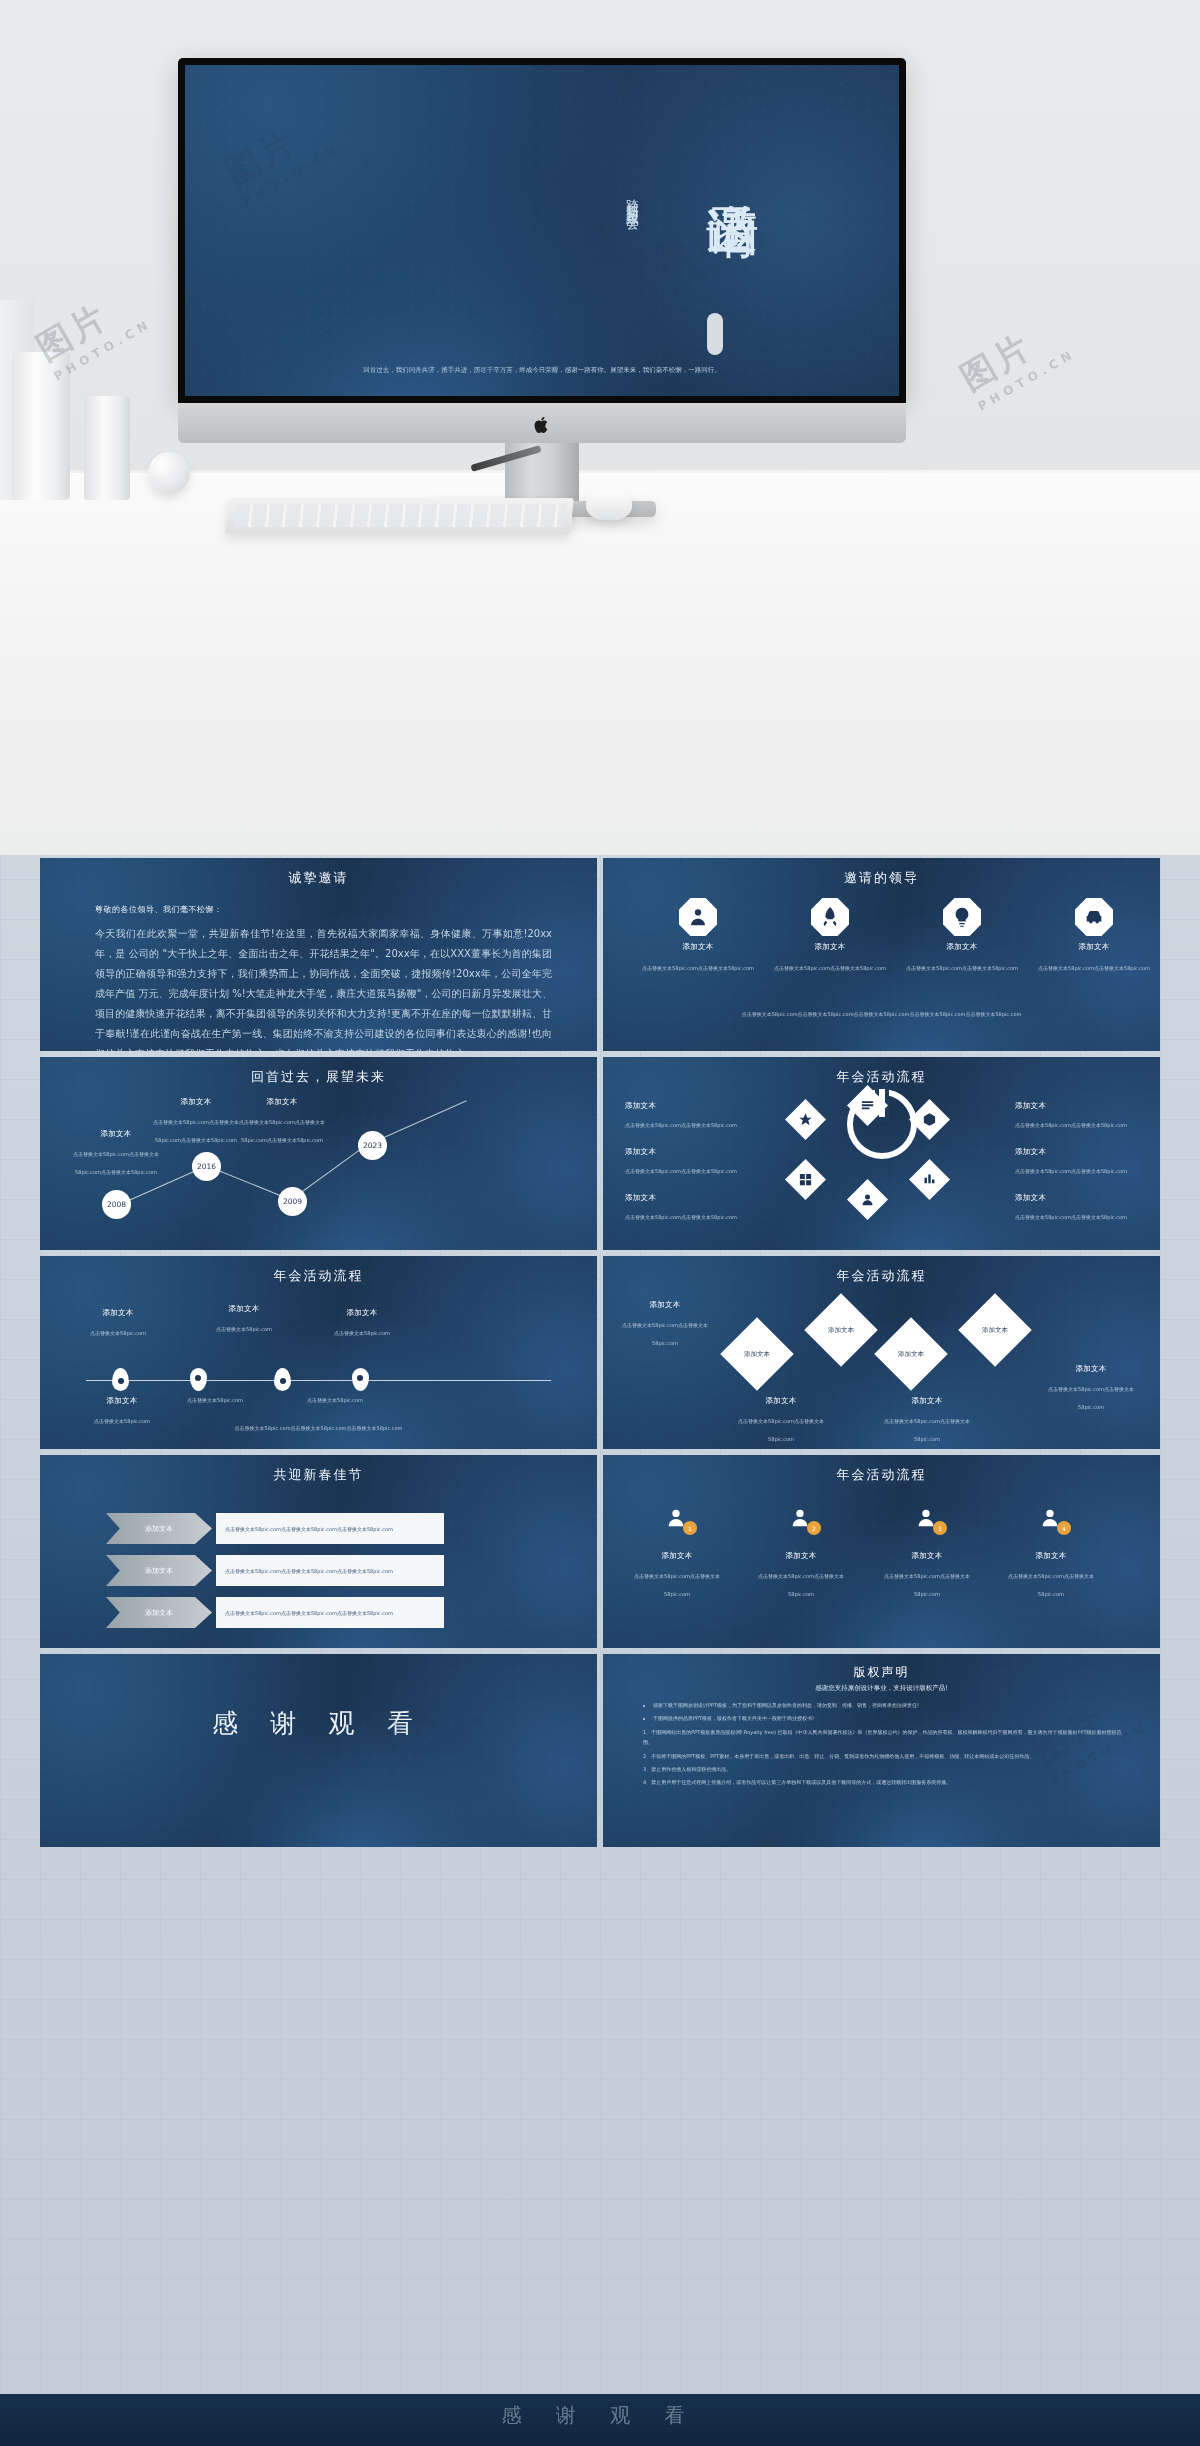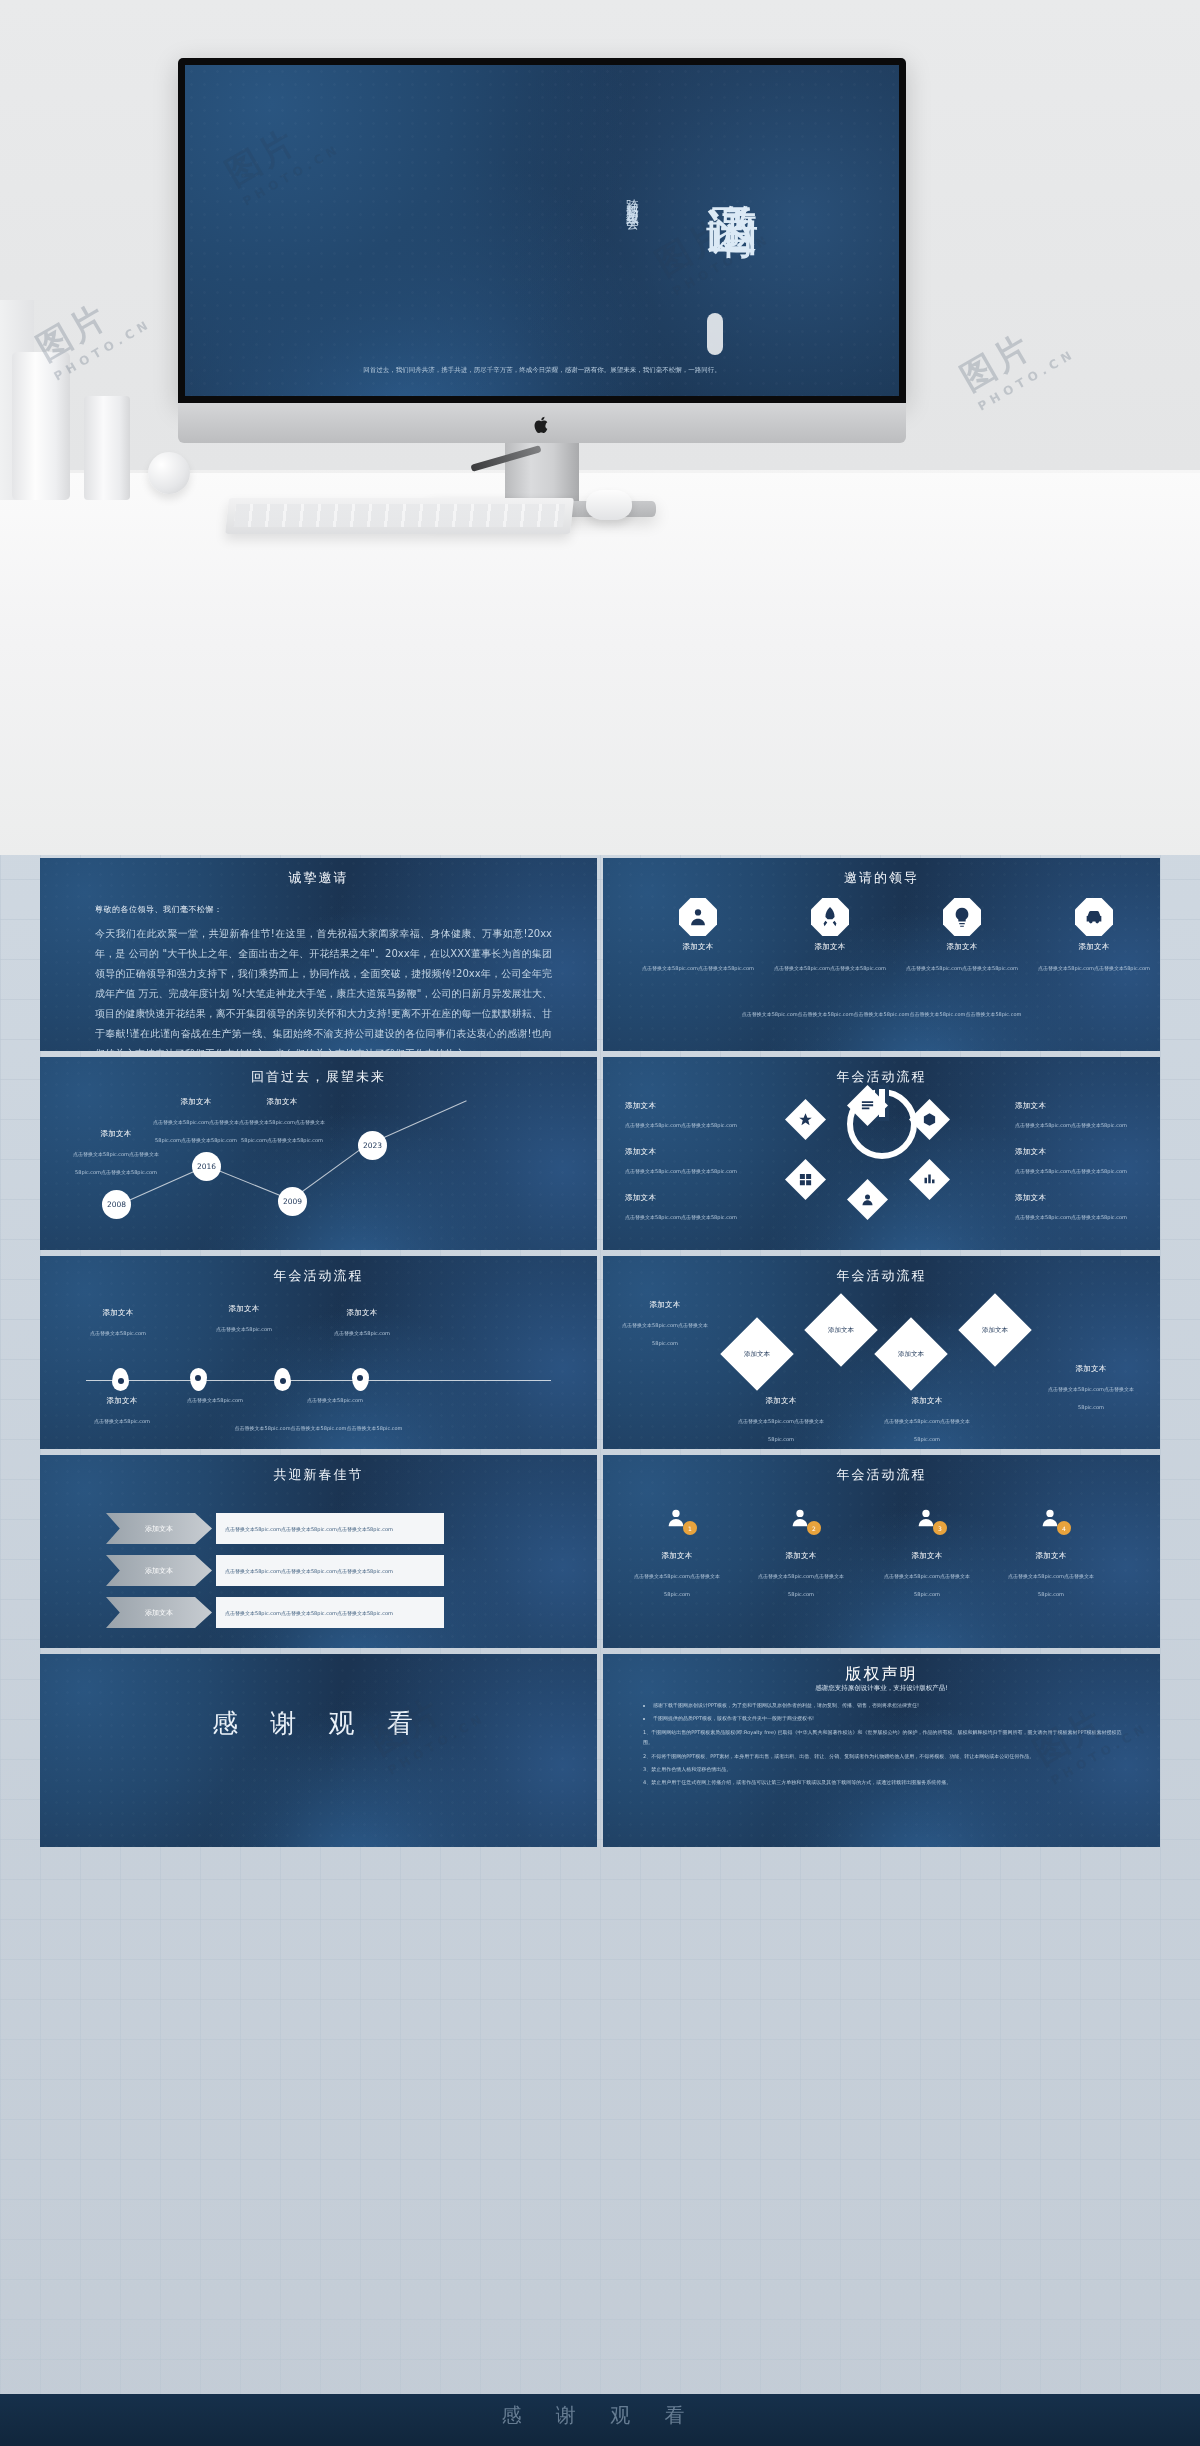--- a/index.html
+++ b/index.html
@@ -169,21 +169,21 @@
   .per svg{width:22px;height:22px;fill:#fff;}
   .badge{position:absolute;width:14px;height:14px;border-radius:50%;background:#e8a33d;
       color:#fff;font-size:6px;display:flex;align-items:center;justify-content:center;
       font-family:"DejaVu Sans",sans-serif;}
 
   
   .thanks{position:absolute;left:0;right:0;top:52px;text-align:center;color:#eaf1f8;
       font-size:26px;letter-spacing:12px;font-family:"DejaVu Sans",sans-serif;}
 
   
-  .cr-t{position:absolute;left:0;right:0;top:10px;text-align:center;color:#fff;font-size:16px;
+  .cr-t{position:absolute;left:0;right:0;top:10px;text-align:center;color:#fff;font-size:12px;
       letter-spacing:2px;font-family:Liberation Mono, monospace;}
   .cr-s{position:absolute;left:0;right:0;top:30px;text-align:center;color:#dce7f2;font-size:6.5px;
       font-family:"DejaVu Sans",sans-serif;}
   .cr-list{position:absolute;left:40px;right:34px;top:46px;color:#bfd0e0;font-size:5px;line-height:10.4px;
       font-family:"DejaVu Sans",sans-serif;}
   .cr-list li{margin-bottom:3px;}
   .cr-list ul{margin:0;padding-left:10px;}
 
   .bottom-strip{position:absolute;left:0;top:2394px;width:1200px;height:52px;
       background:linear-gradient(180deg,#16304b,#11263c);}

